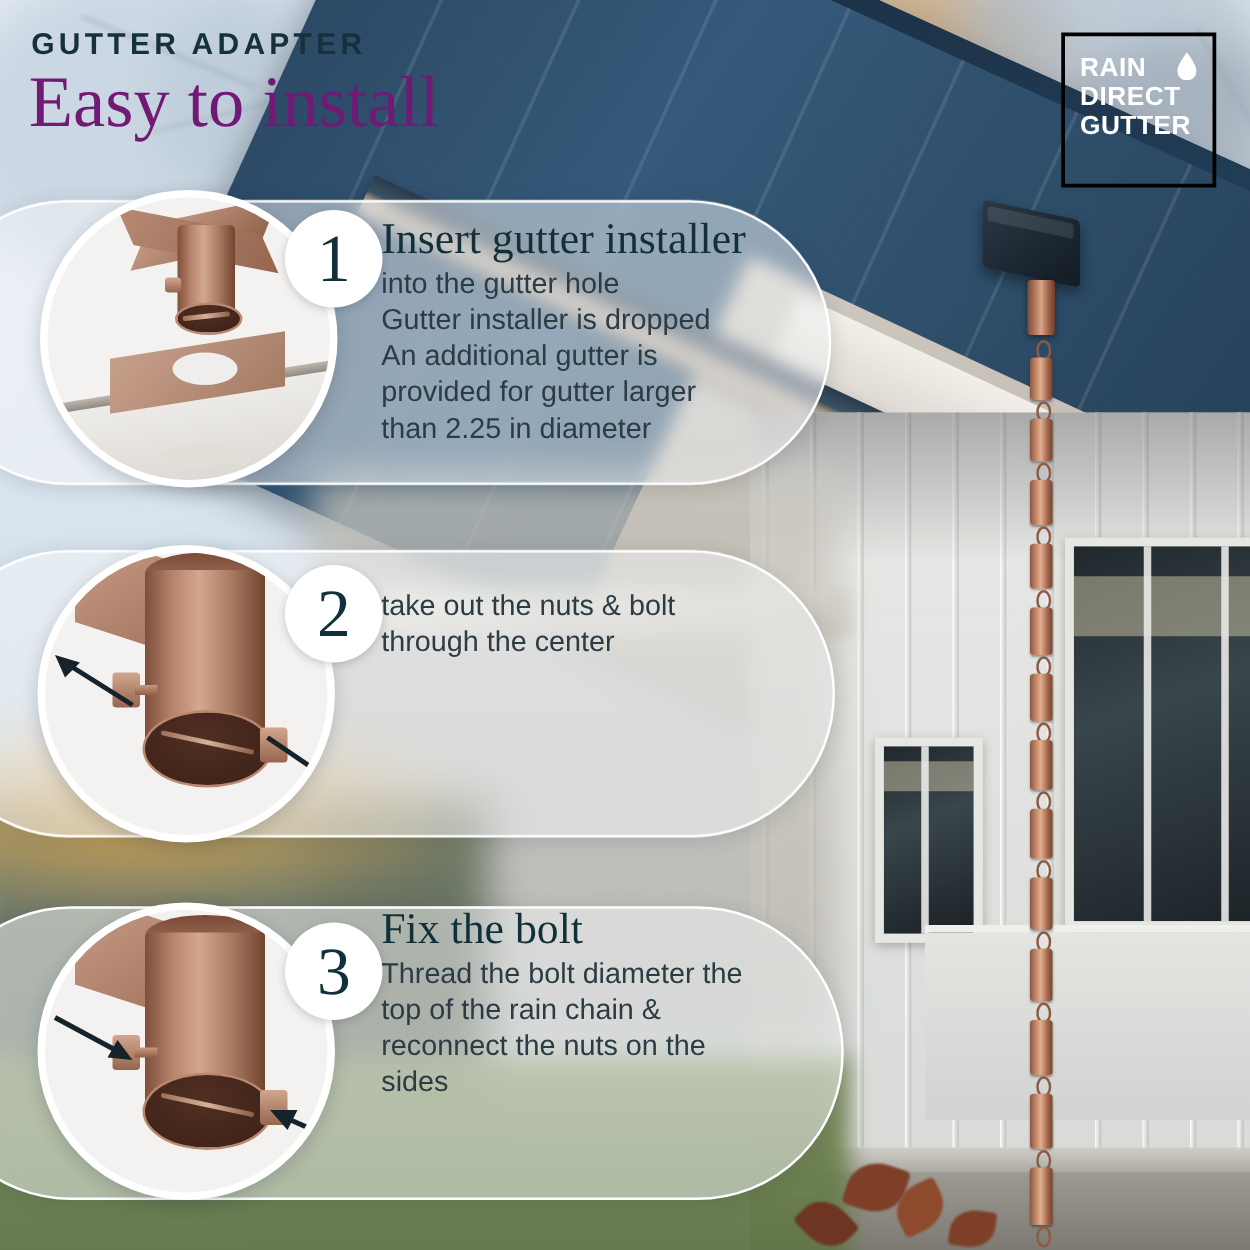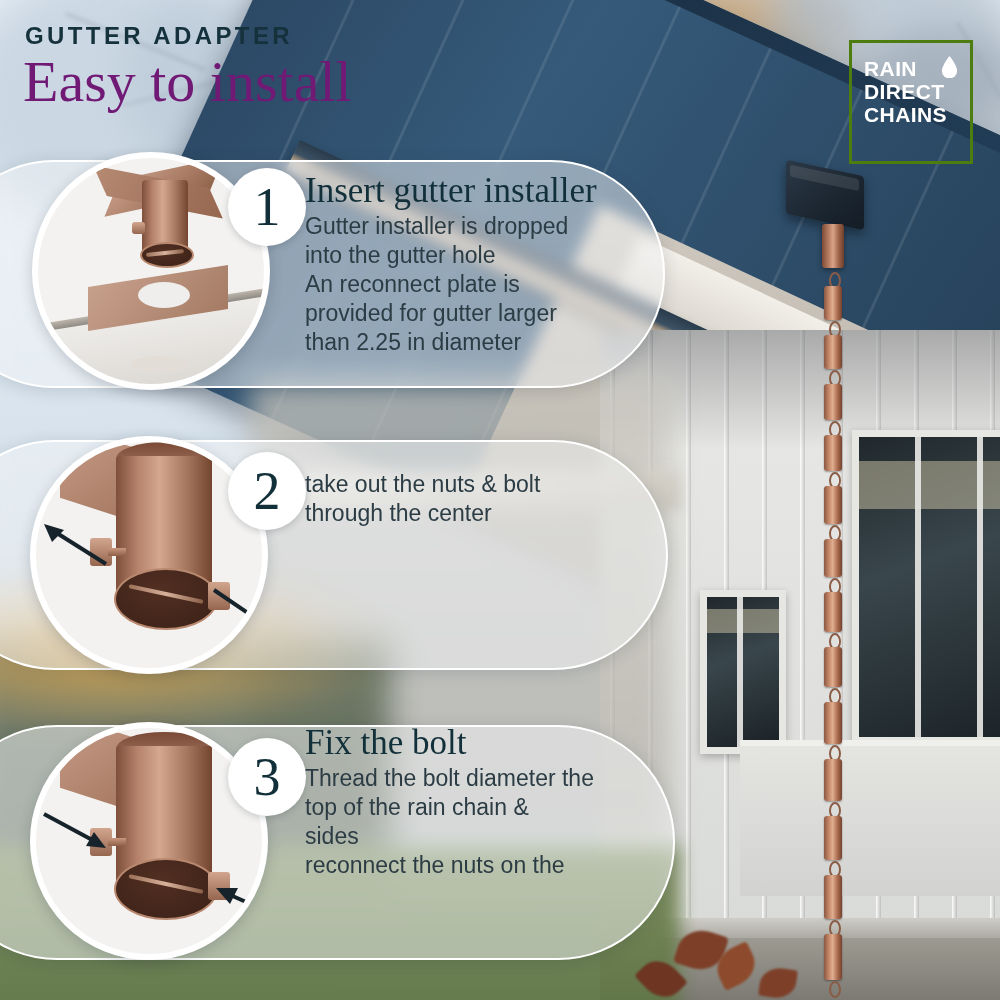--- a/index.html
+++ b/index.html
@@ -158,22 +158,22 @@
     font-size:24px;letter-spacing:3.4px;font-weight:600;color:#15313c;
   }
   .headline{
     position:absolute;left:23px;top:52px;
     font-family:"Liberation Serif", serif;
     font-size:58px;line-height:1.02;color:#701a75;font-weight:400;
   }
 
   
   .logo{
-    position:absolute;left:849px;top:40px;width:124px;height:124px;
-    border:3px solid #4d7c0f;box-sizing:border-box;
+    position:absolute;left:849px;top:26px;width:124px;height:124px;
+    border:3px solid #000000;box-sizing:border-box;
   }
   .logo-inner{position:absolute;inset:0;padding:14px 10px 0 12px;box-sizing:border-box;}
   .logo-line{
     color:#fff;font-weight:700;font-size:21px;line-height:23px;letter-spacing:.4px;
   }
   .drop{position:absolute;right:12px;top:13px;width:17px;height:22px;}
 
   
   .card{
     position:absolute;
@@ -376,21 +376,21 @@
   <div class="kicker">GUTTER ADAPTER</div>
   <div class="headline">Easy to install</div>
 
   <div class="logo">
     <div class="logo-inner">
       <svg class="drop" viewBox="0 0 20 26">
         <path d="M10 0 C10 0 19 11 19 17.5 A9 9 0 0 1 1 17.5 C1 11 10 0 10 0 Z" fill="#ffffff"></path>
       </svg>
       <div class="logo-line">RAIN</div>
       <div class="logo-line">DIRECT</div>
-      <div class="logo-line">CHAINS</div>
+      <div class="logo-line">GUTTER</div>
     </div>
   </div>
 
   <div class="card card1"></div>
 
   <div class="bubble bub1">
     <div class="prod">
       <div class="ceil" style="left:-10px;top:152px;width:250px;height:90px;transform:skewY(-9deg);"></div>
       <div class="ceil" style="left:-10px;top:148px;width:250px;height:8px;transform:skewY(-9deg);background:linear-gradient(180deg,#bdb6ad,#8f8a83);"></div>
       <div class="plate-hole" style="left:92px;top:198px;width:60px;height:17px;background:#e2ddd6;"></div>
@@ -405,23 +405,23 @@
       <div class="plate" style="left:50px;top:118px;width:140px;height:44px;transform:skewY(-9deg);"></div>
       <div class="plate-hole" style="left:100px;top:124px;width:52px;height:26px;"></div>
     </div>
   </div>
 
   <div class="badge bg1">1</div>
 
   <div class="steptext st1">
     <div class="step-title">Insert gutter installer</div>
     <div class="step-body">
+      <div>into the gutter hole</div>
       <div>Gutter installer is dropped</div>
-      <div>into the gutter hole</div>
-      <div>An reconnect plate is</div>
+      <div>An additional gutter is</div>
       <div>provided for gutter larger</div>
       <div>than 2.25 in diameter</div>
     </div>
   </div>
 
   <div class="card card2"></div>
 
   <div class="bubble bub2">
     <div class="prod">
       <div class="flange" style="left:24px;top:6px;width:150px;height:74px;transform:skewY(18deg);"></div>
@@ -479,18 +479,18 @@
     </div>
   </div>
 
   <div class="badge bg3">3</div>
 
   <div class="steptext st3">
     <div class="step-title">Fix the bolt</div>
     <div class="step-body">
       <div>Thread the bolt diameter the</div>
       <div>top of the rain chain &amp;</div>
+      <div>reconnect the nuts on the</div>
       <div>sides</div>
-      <div>reconnect the nuts on the</div>
     </div>
   </div>
 
 </div>
 
 </body></html>

